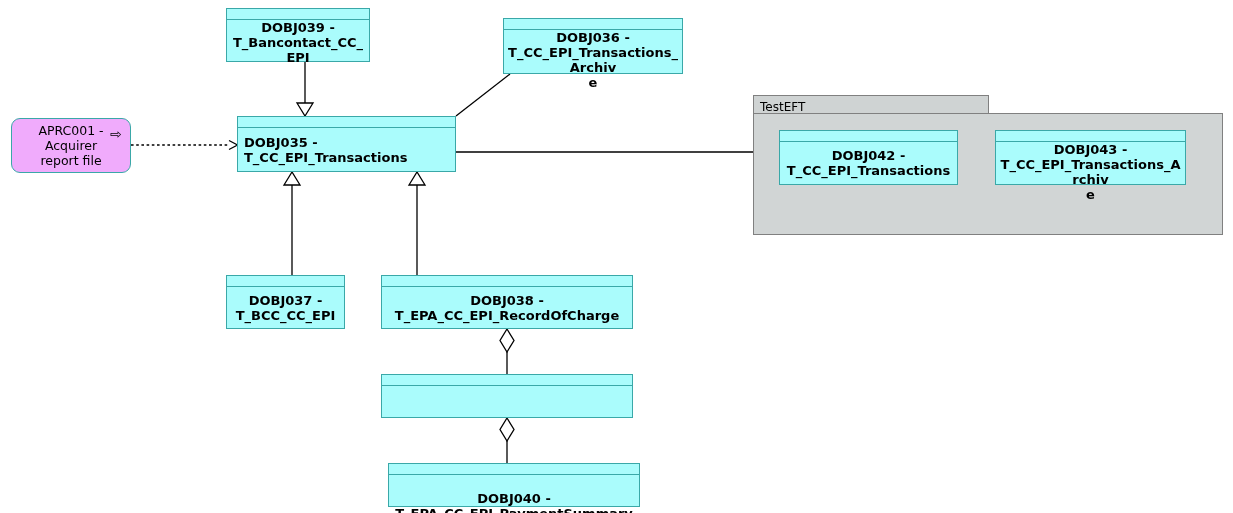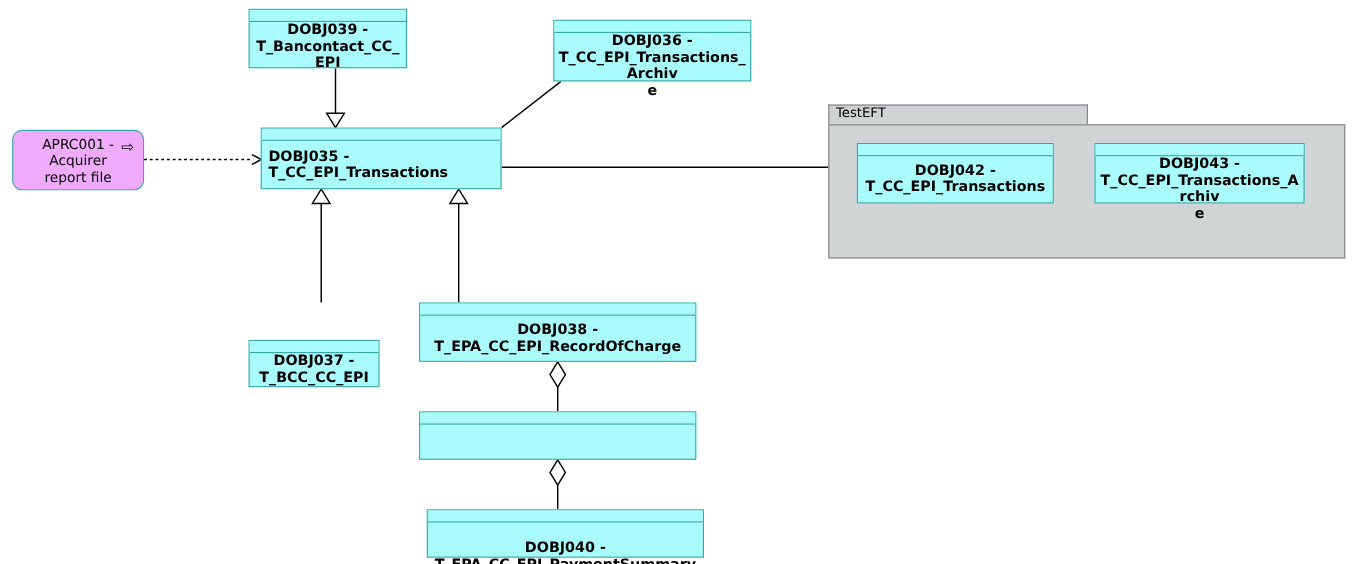--- a/index.html
+++ b/index.html
@@ -37,21 +37,21 @@
   .package-tab {
     position: absolute;
     box-sizing: border-box;
     background: #cfd3d3;
     border: 1px solid #808080;
     border-bottom: none;
     left: 0;
     top: 0;
     height: 18px;
     display: flex;
-    align-items: flex-start;
+    align-items: flex-end;
     padding-left: 6px;
   }
   .package-tab-label {
     font-size: 12px;
     color: #000000;
     line-height: 1;
     white-space: nowrap;
   }
   .package-body {
     position: absolute;
@@ -196,21 +196,21 @@
     <div class="node-label">DOBJ036 -
 T_CC_EPI_Transactions_Archiv
 e</div>
   </div>
 
   <div class="node" style="left:237px; top:116px; width:219px; height:56px;">
     <div class="node-strip"></div>
     <div class="node-label" style="justify-content:flex-start; padding-left:6px; text-align:left;">DOBJ035 - T_CC_EPI_Transactions</div>
   </div>
 
-  <div class="node" style="left:226px; top:275px; width:119px; height:43px;margin-top:34px;">
+  <div class="node" style="left:226px; top:275px; width:119px; height:54px;">
     <div class="node-strip"></div>
     <div class="node-label">DOBJ037 -
 T_BCC_CC_EPI</div>
   </div>
 
   <div class="node" style="left:381px; top:275px; width:252px; height:54px;">
     <div class="node-strip"></div>
     <div class="node-label">DOBJ038 -
 T_EPA_CC_EPI_RecordOfCharge</div>
   </div>

